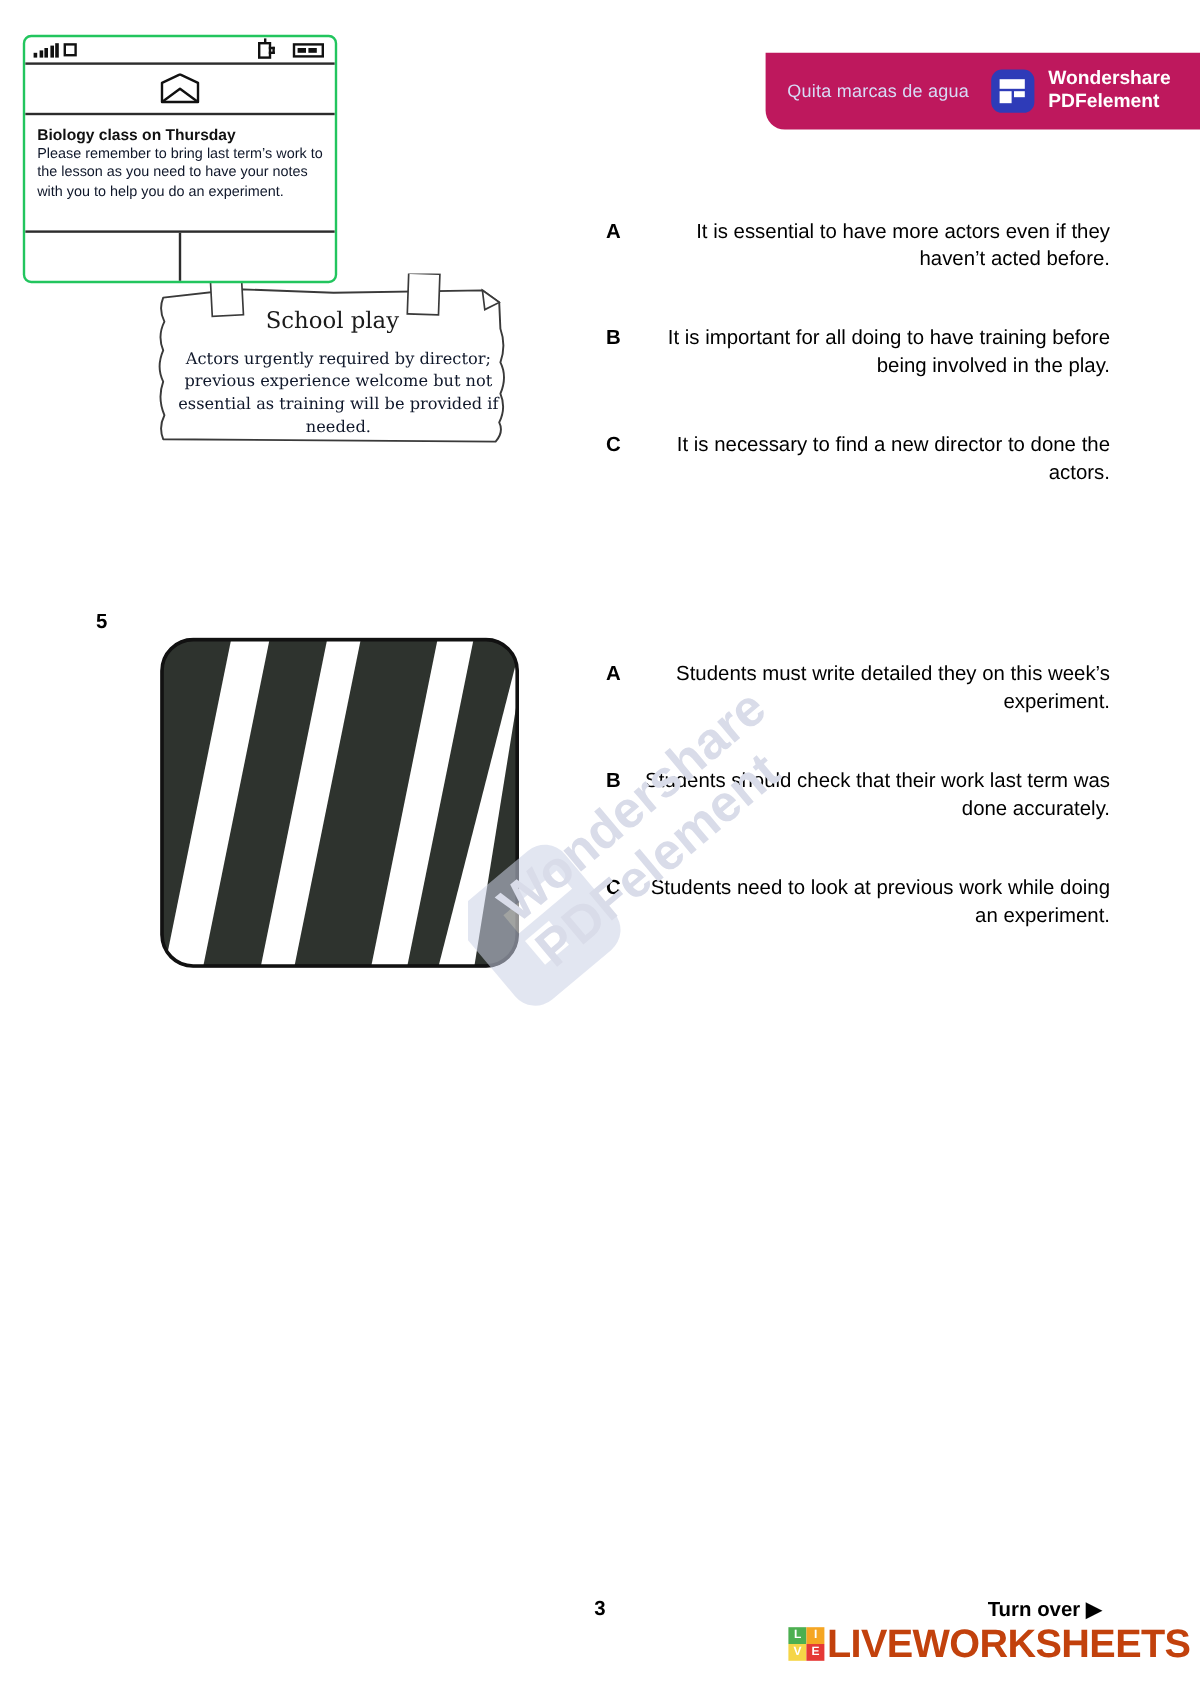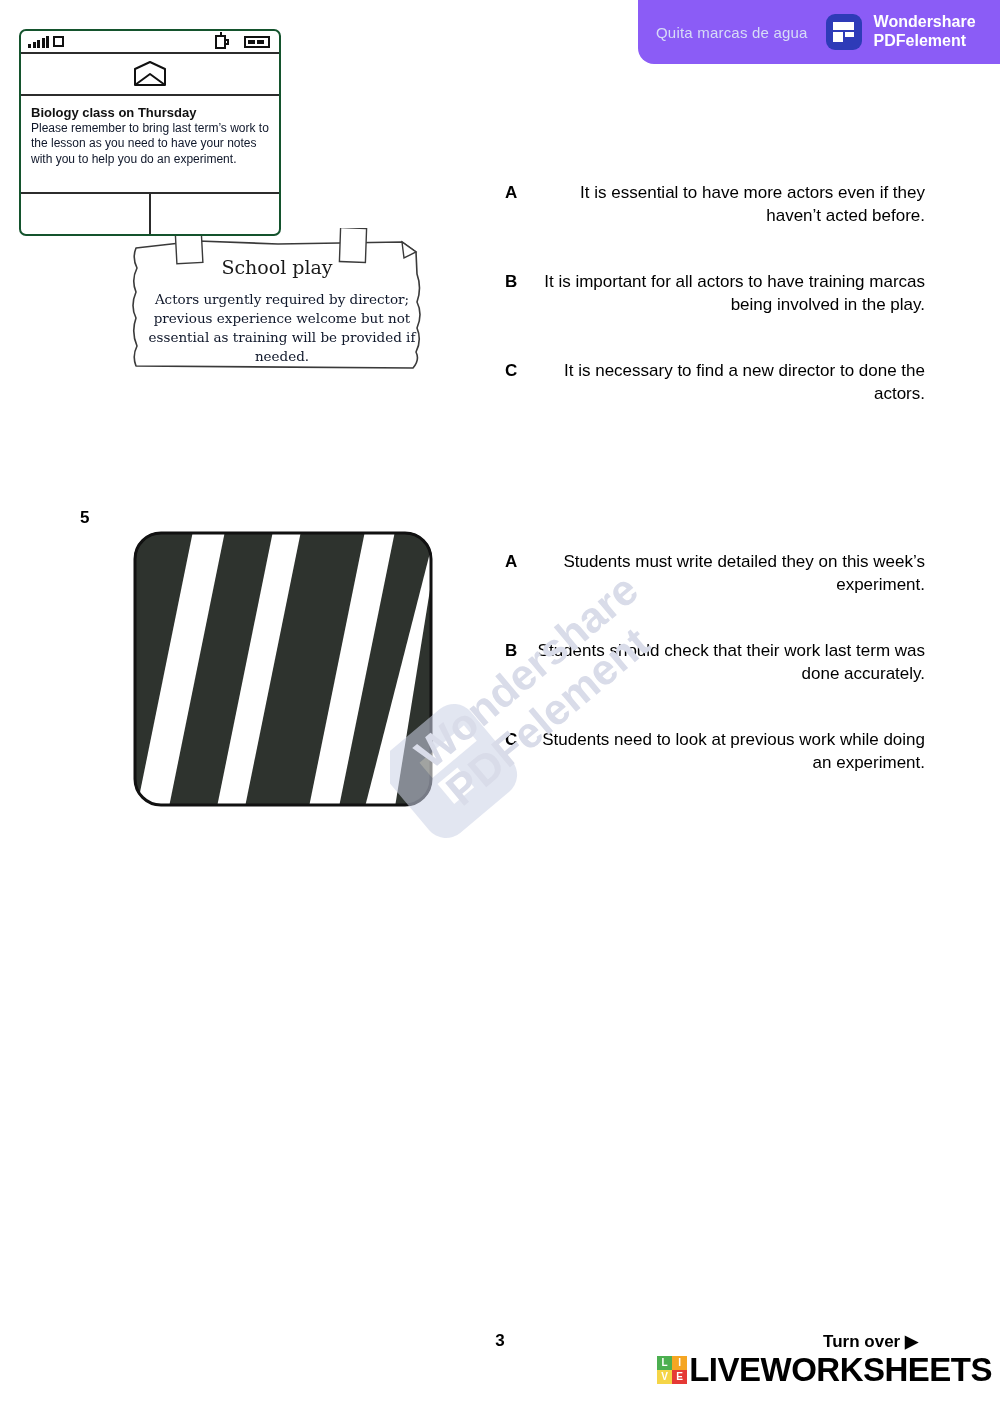--- a/index.html
+++ b/index.html
@@ -147,21 +147,21 @@
     width: 300px;
     height: 276px;
   }
   .phone-screen {
     position: absolute;
     left: 19px;
     top: 29px;
     width: 262px;
     height: 207px;
     background: #ffffff;
-    border: 2px solid #14532d;
+    border: 2px solid #22c55e;
     border-radius: 7px;
     box-sizing: border-box;
     overflow: hidden;
     z-index: 4;
   }
   .status-bar {
     height: 23px;
     border-bottom: 2px solid #2c2c2c;
     position: relative;
     box-sizing: border-box;
@@ -307,21 +307,21 @@
     font-size: 33px;
     font-weight: bold;
     color: #1a4f8a;
     letter-spacing: -0.5px;
     line-height: 1;
   }
 </style>
 </head>
 <body>
 
-<div class="promo-banner" style="background: #8b5cf6;">
+<div class="promo-banner" style="background: #be185d; margin-top: 44px;">
   <span class="promo-text">Quita marcas de agua</span>
   <span class="promo-logo-box">
     <span class="bar-top"></span>
     <span class="bar-mid"></span>
     <span class="bar-notch"></span>
   </span>
   <span class="promo-brand">
     <span>Wondershare</span><br>
     <span>PDFelement</span>
   </span>
@@ -342,21 +342,21 @@
   <div class="notice-body">Actors urgently required by director; previous experience welcome but not essential as training will be provided if needed.</div>
 </div>
 
 <div class="options" id="q4-options">
   <div class="option-row">
     <span class="option-letter">A</span>
     <span class="option-text">It is essential to have more actors even if they haven’t acted before.</span>
   </div>
   <div class="option-row">
     <span class="option-letter">B</span>
-    <span class="option-text">It is important for all actors to have training marcas being involved in the play.</span>
+    <span class="option-text">It is important for all doing to have training before being involved in the play.</span>
   </div>
   <div class="option-row">
     <span class="option-letter">C</span>
     <span class="option-text">It is necessary to find a new director to done the actors.</span>
   </div>
 </div>
 
 <div class="q-number" id="q5-number">5</div>
 
 <div class="phone-wrap">
@@ -439,14 +439,14 @@
 <div class="page-num">3</div>
 <div class="turn-over">Turn over ▶</div>
 
 <div class="lw-logo">
   <span class="lw-squares">
     <span style="background: rgb(76, 175, 80);">L</span>
     <span style="background: rgb(245, 166, 35);">I</span>
     <span style="background: rgb(245, 213, 71);">V</span>
     <span style="background: rgb(229, 57, 53);">E</span>
   </span>
-  <span class="lw-word" style="color: #000000;">LIVEWORKSHEETS</span>
+  <span class="lw-word" style="color: #c2410c;">LIVEWORKSHEETS</span>
 </div>
 
 </body></html>

